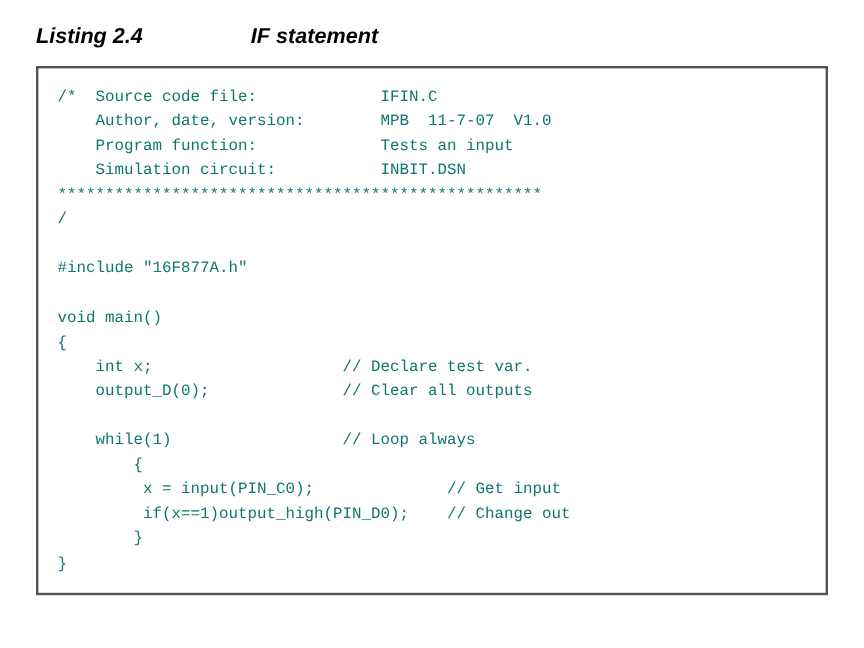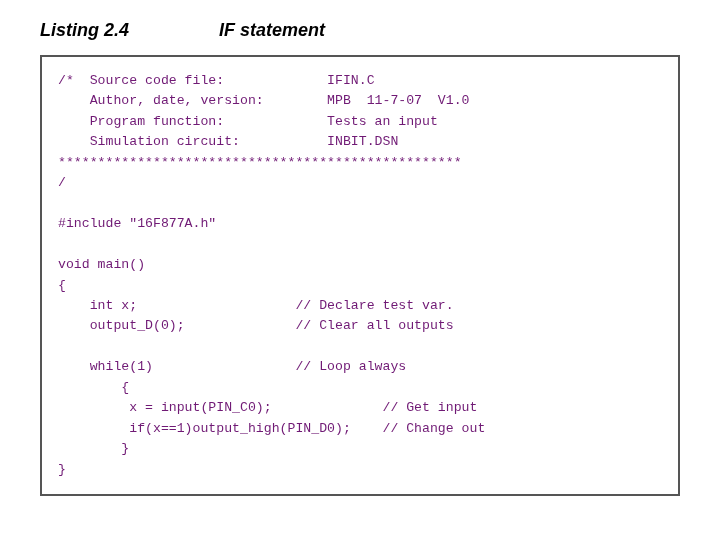--- a/index.html
+++ b/index.html
@@ -13,21 +13,21 @@
       height: 540px;
       background: #ffffff;
       font-family: Arial, sans-serif;
       overflow: hidden;
     }
 
     .page-container {
       width: 720px;
       height: 396px;
       background: #ffffff;
-      padding: 20px 40px;
+      padding: 20px 30px;
     }
 
     .listing-title {
       font-family: Arial, sans-serif;
       font-style: italic;
       font-size: 18px;
       font-weight: bold;
       margin-bottom: 14px;
       color: #000;
     }
@@ -37,21 +37,21 @@
       width: 80px;
     }
 
     .code-box {
       border: 2px solid #555;
       padding: 14px 16px;
       background: #fff;
       font-family: 'Courier New', Courier, monospace;
       font-size: 13.2px;
       line-height: 1.55;
-      color: #701a75;
+      color: #0f766e;
       white-space: pre;
     }
   </style>
 </head>
 <body>
 
 <div class="page-container">
   <div class="listing-title">
     <span>Listing 2.4</span>
     <span class="tab"></span>

